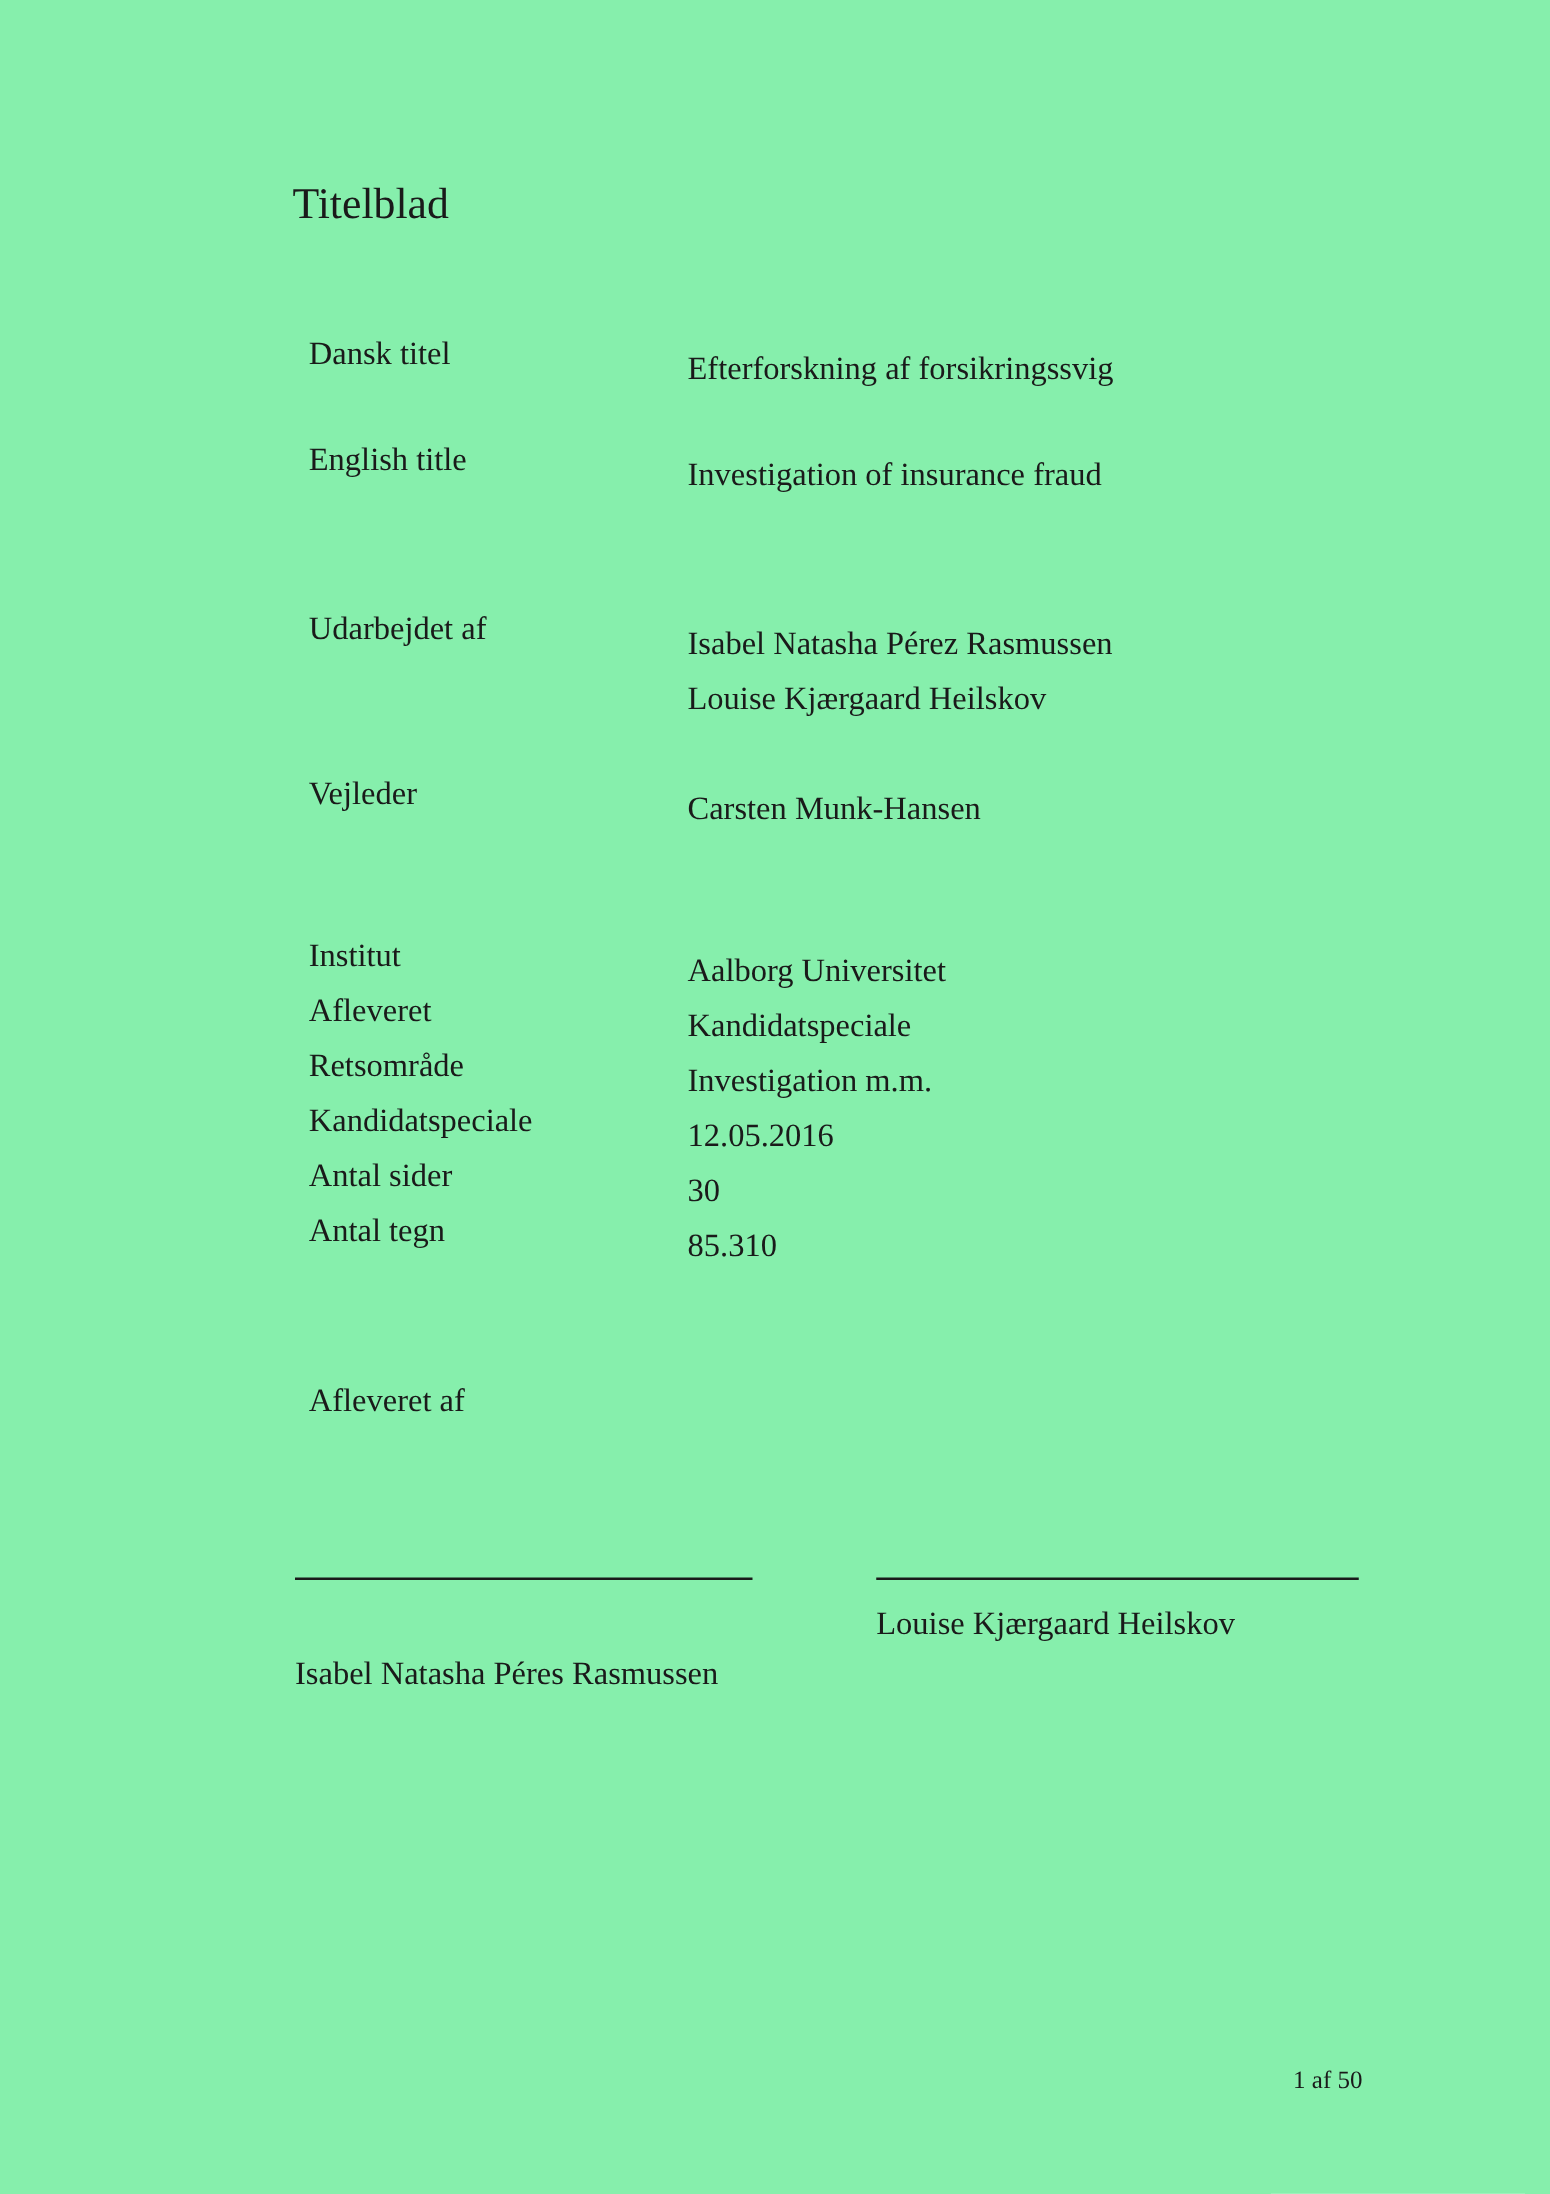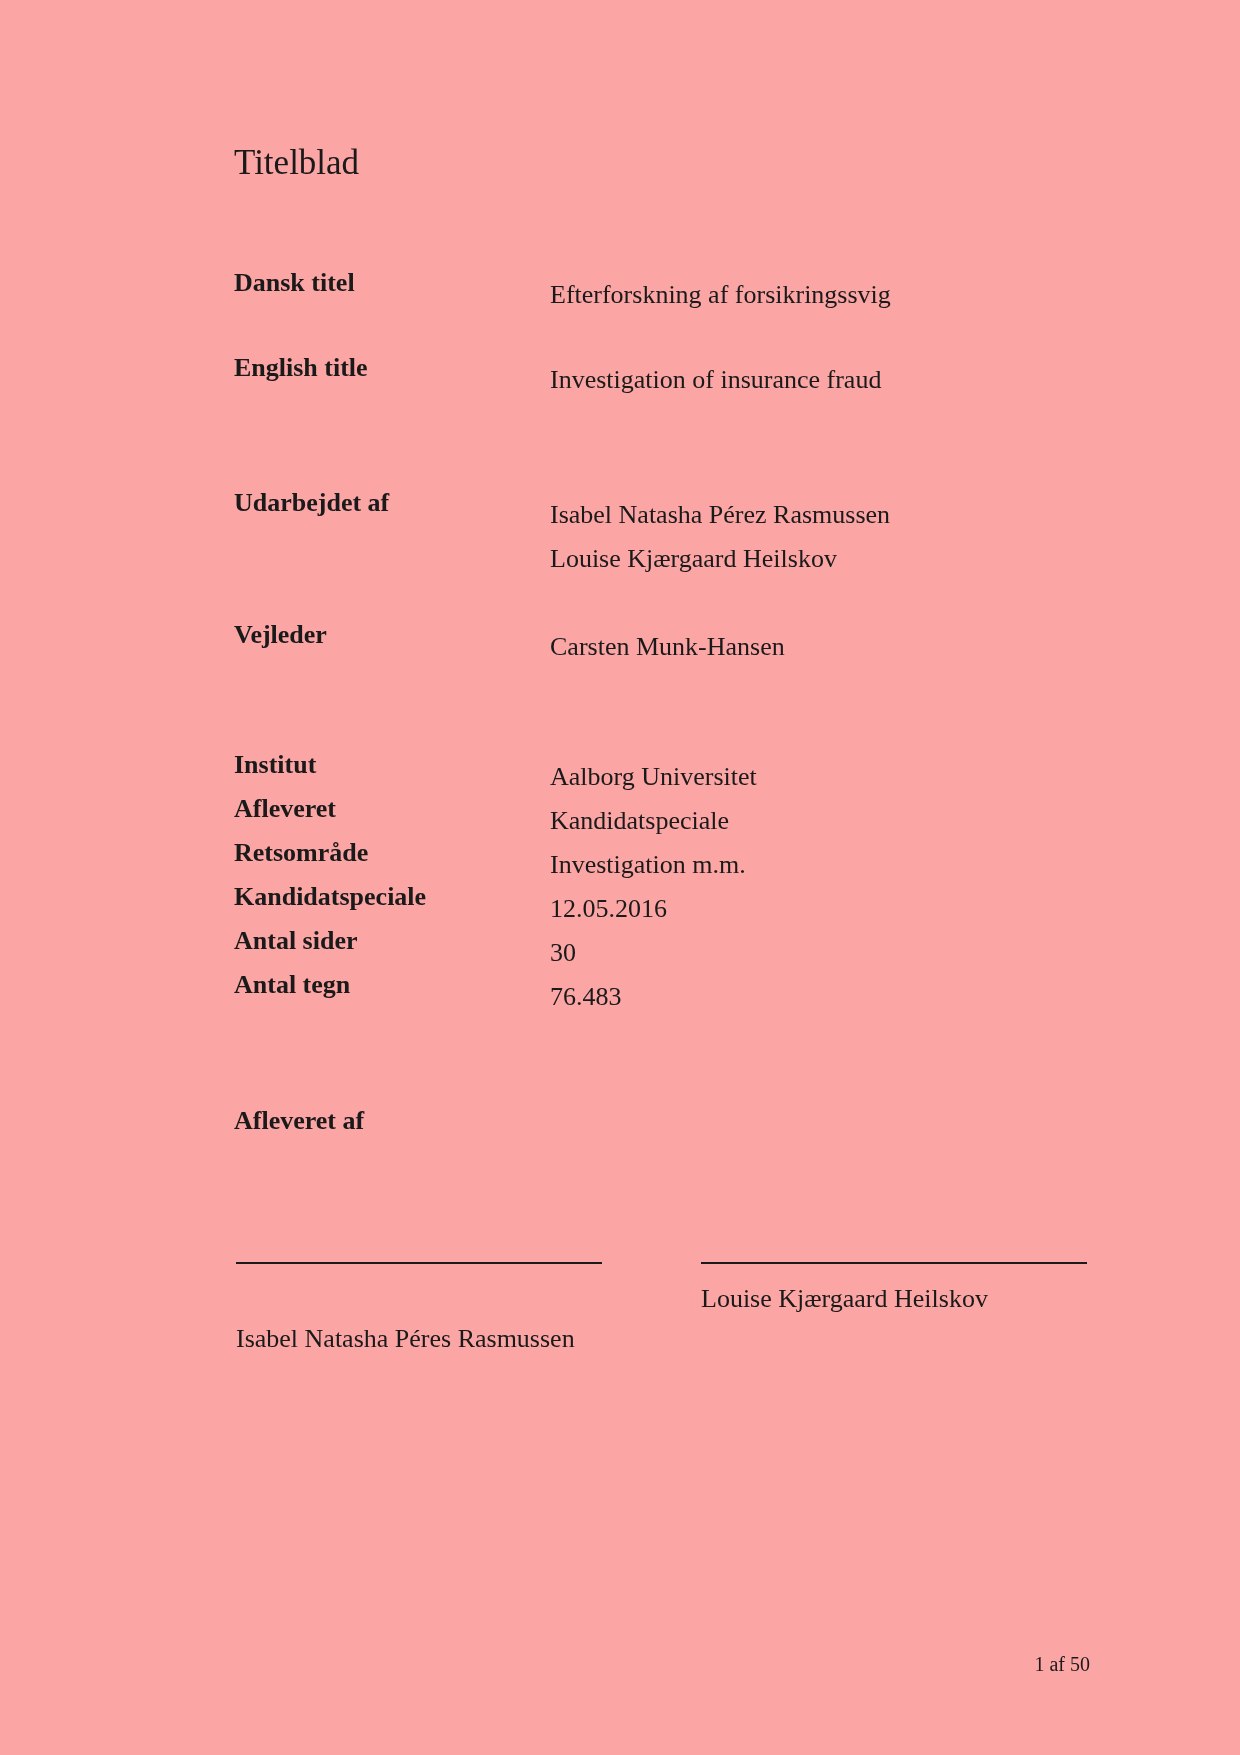--- a/index.html
+++ b/index.html
@@ -4,41 +4,41 @@
 <style>
   html, body { margin: 0; padding: 0; }
   body {
     width: 1240px; height: 1755px;
     background: #ffffff;
     font-family: "Liberation Serif", serif;
   }
   .page {
     position: relative;
     width: 1240px; height: 1755px;
-    background: #fca5a5;
+    background: #86efac;
     color: #1a1a1a;
     overflow: hidden;
   }
   .heading {
     position: absolute;
     left: 234px; top: 143px;
     margin: 0;
     font-size: 35px;
     font-weight: 400;
     color: #1a1a1a;
   }
   .row {
     position: absolute;
     left: 0; width: 1240px; height: 0;
     font-size: 26px;
     line-height: 30px;
   }
   .row .label {
-    position: absolute; left: 234px; top: 0;
-    font-weight: 700;
+    position: absolute; left: 247px; top: 0;
+    font-weight: 400;
     white-space: nowrap;
   }
   .row .value {
     position: absolute; left: 550px; top: 12px;
     font-weight: 400;
     white-space: nowrap;
   }
   .sig-line {
     position: absolute;
     height: 0;
@@ -113,21 +113,21 @@
     <span class="value">12.05.2016</span>
   </div>
 
   <div class="row" style="top:926px">
     <span class="label">Antal sider</span>
     <span class="value">30</span>
   </div>
 
   <div class="row" style="top:970px">
     <span class="label">Antal tegn</span>
-    <span class="value">76.483</span>
+    <span class="value">85.310</span>
   </div>
 
   <div class="row" style="top:1106px">
     <span class="label">Afleveret af</span>
   </div>
 
   <div class="sig-line sig-line-left"></div>
   <div class="sig-line sig-line-right"></div>
 
   <div class="sig-name sig-name-left">Isabel Natasha Péres Rasmussen</div>

